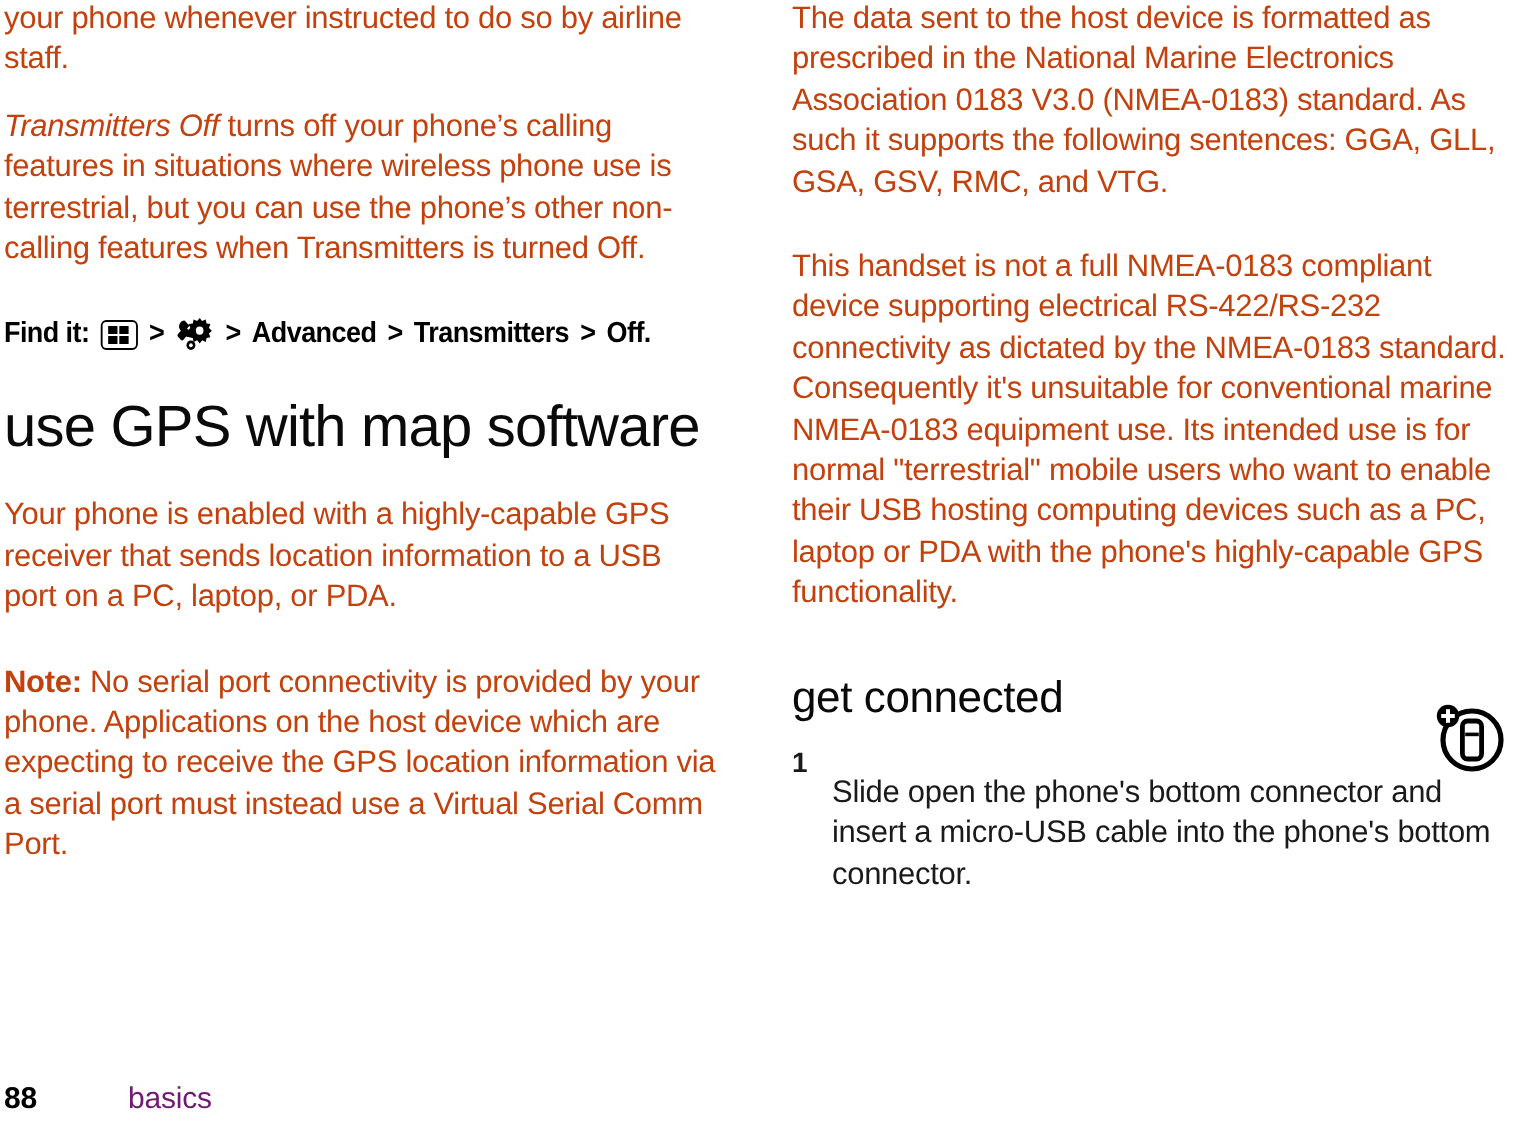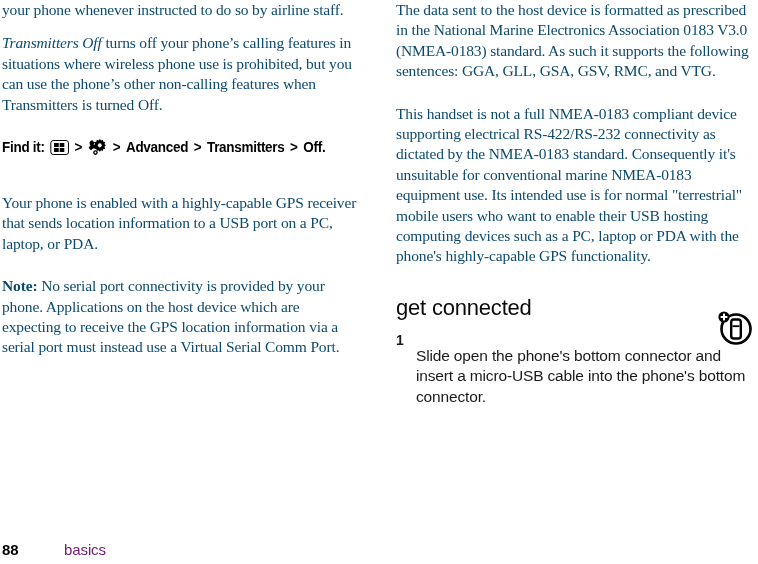--- a/index.html
+++ b/index.html
@@ -26,22 +26,21 @@
     width: 358px;
   }
   .col-left  { left: 2px; }
   .col-right { left: 396px; }
 
   p.body-text {
     margin: 0 0 13px 0;
     font-size: 15.5px;
     line-height: 20.4px;
     letter-spacing: -0.15px;
-    color: #0c4a6e;
-    font-family: Liberation Serif, serif;
+    color: #c2410c;
   }
   .ital { font-style: italic; }
   .bold { font-weight: bold; }
 
   
   .findit {
     margin: 0 0 0 0;
     font-size: 14.5px;
     font-weight: bold;
     line-height: 20px;
@@ -157,21 +156,21 @@
 </head>
 <body>
 
 <div class="page">
 
   <div class="col col-left">
 
     <p class="body-text">your phone whenever instructed to do so by airline staff.</p>
 
     <p class="body-text">
-      <span class="ital">Transmitters Off</span><span> turns off your phone’s calling features in situations where wireless phone use is prohibited, but you can use the phone’s other non-calling features when Transmitters is turned Off.</span>
+      <span class="ital">Transmitters Off</span><span> turns off your phone’s calling features in situations where wireless phone use is terrestrial, but you can use the phone’s other non-calling features when Transmitters is turned Off.</span>
     </p>
 
     <div class="spacer-4"></div>
 
     <div class="findit">
       <span class="lbl">Find it:</span>
 
       <span class="icon-menu">
         <i></i>
           <i></i>
@@ -200,20 +199,21 @@
       <span class="sep">&gt;</span>
       <span class="txt">Advanced</span>
       <span class="sep">&gt;</span>
       <span class="txt">Transmitters</span>
       <span class="sep">&gt;</span>
       <span class="txt">Off.</span>
     </div>
 
     <div class="spacer-1"></div>
 
+    <h2 class="sec-head">use GPS with map software</h2>
 
     <div class="spacer-2"></div>
 
     <p class="body-text">Your phone is enabled with a highly-capable GPS receiver that sends location information to a USB port on a PC, laptop, or PDA.</p>
 
     <div class="spacer-4"></div>
 
     <p class="body-text">
       <span class="bold">Note:</span><span> No serial port connectivity is provided by your phone. Applications on the host device which are expecting to receive the GPS location information via a serial port must instead use a Virtual Serial Comm Port.</span>
     </p>

